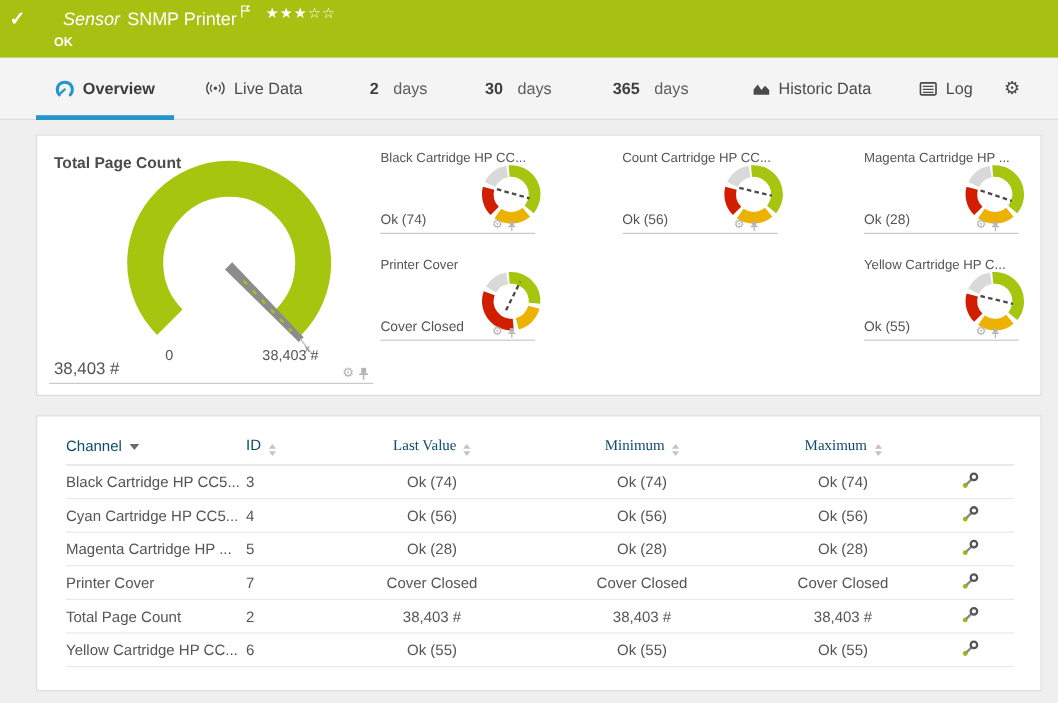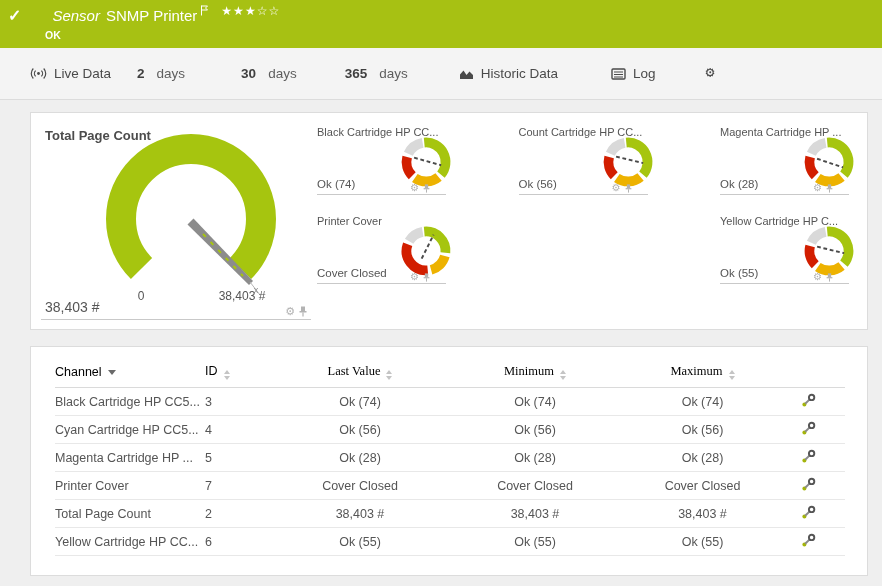--- a/index.html
+++ b/index.html
@@ -27,22 +27,22 @@
        cursor:pointer;position:relative;white-space:nowrap;}
   .tab .num{font-weight:bold;color:#3f3f3f;margin-right:5px;}
   .tab .daylbl{color:#5e5e5e;}
   .tab.active{font-weight:bold;padding:0 16px;color:#3b3b3b;}
   .tab.active::after{content:"";position:absolute;left:0;right:0;bottom:-1px;height:4px;background:#2496cc;}
   .tabs .tab:nth-child(1){margin-right:26px;}
   .tabs .tab:nth-child(2){margin-right:56px;}
   .tabs .tab:nth-child(3){margin-right:48px;}
   .tabs .tab:nth-child(4){margin-right:51px;}
   .tabs .tab:nth-child(5){margin-right:53px;}
-  .tabs .tab:nth-child(6){margin-right:50px;}
-  .tabs .tab:nth-child(7){margin-right:26px;font-family:Liberation Mono, monospace;}
+  .tabs .tab:nth-child(6){margin-right:40px;}
+  .tabs .tab:nth-child(7){margin-right:26px;}
   .gear-glyph{font-size:15px;color:#4a4a4a;line-height:1;}
 
   
   .main{padding:12px 0 0 30px;}
   .card{background:#fff;border:1px solid #dcdcdc;width:838px;box-sizing:border-box;}
   .gauges-card{height:218px;padding:10px 10px 0 10px;display:flex;}
 
   
   .big-tile{width:270px;height:196px;position:relative;border-bottom:1px solid #c9c9c9;flex:none;}
   .big-title{position:absolute;top:5px;left:4px;font-size:13px;color:#4c4c4c;font-weight:bold;}
@@ -58,21 +58,21 @@
         border-bottom:1px solid #c9c9c9;flex:none;}
   .tile-title{font-size:11px;color:#555;white-space:nowrap;}
   .tile-value{position:absolute;bottom:4px;left:0;font-size:11.5px;color:#555;}
   .donut{position:absolute;right:-6px;top:10px;}
   .tile .tile-icons{position:absolute;right:16px;bottom:1px;}
 
   
   .table-card{margin-top:16px;padding:10px 24px 0 24px;min-height:230px;}
   table{border-collapse:collapse;width:100%;table-layout:fixed;}
   th,td{padding:0;font-size:12.5px;height:27px;vertical-align:middle;}
-  thead th{color:#000000;font-weight:normal;text-align:left;border-bottom:1px solid #dadada;height:30px;}
+  thead th{color:#0c4a6e;font-weight:normal;text-align:left;border-bottom:1px solid #dadada;height:30px;}
   tbody tr{border-bottom:1px solid #e8e8e8;}
   td{color:#555;}
   .c-center{text-align:center;}
   th.c-center{text-align:center;font-family:Liberation Serif, serif;}
   .sort{display:inline-flex;flex-direction:column;margin-left:6px;vertical-align:1px;}
   .sort .up{width:0;height:0;border-left:3.5px solid transparent;border-right:3.5px solid transparent;
             border-bottom:4px solid #c4c4c4;margin-bottom:2px;}
   .sort .down{width:0;height:0;border-left:3.5px solid transparent;border-right:3.5px solid transparent;
             border-top:4px solid #c4c4c4;}
   .sort-active{display:inline-block;width:0;height:0;margin-left:6px;
@@ -94,20 +94,27 @@
         <svg width="9" height="11" viewBox="0 0 9 11">
             <path d="M1.5,0.5 V10.5 M1.5,1 h6 l-2,2 2,2 h-6" fill="none" stroke="#ffffff" stroke-width="1"></path>
           </svg>
       </span>
       <span class="stars"><span>★★★</span><span>☆☆</span></span>
     </div>
     <div class="hdr-status">OK</div>
   </div>
 
   <div class="tabs">
+    <div class="tab active">
+      <svg width="16" height="14" viewBox="0 0 16 14">
+        <path d="M3.4,12 A6.3,6.3 0 1 1 12.6,12" fill="none" stroke="#2496cc" stroke-width="2.6" stroke-linecap="round"></path>
+        <path d="M8,7.5 L4.6,10.6" stroke="#2496cc" stroke-width="1.8" stroke-linecap="round"></path>
+      </svg>
+      <span>Overview</span>
+    </div>
     <div class="tab">
       <svg width="17" height="13" viewBox="0 0 17 13">
         <circle cx="8.5" cy="6.5" r="1.4" fill="#4a4a4a"></circle>
         <path d="M5.6,3.6 A4.2,4.2 0 0 0 5.6,9.4 M11.4,3.6 A4.2,4.2 0 0 1 11.4,9.4" fill="none" stroke="#4a4a4a" stroke-width="1.2"></path>
         <path d="M3.3,1.5 A7.2,7.2 0 0 0 3.3,11.5 M13.7,1.5 A7.2,7.2 0 0 1 13.7,11.5" fill="none" stroke="#4a4a4a" stroke-width="1.2"></path>
       </svg>
       <span>Live Data</span>
     </div>
     <div class="tab">
       <span class="num">2</span>

